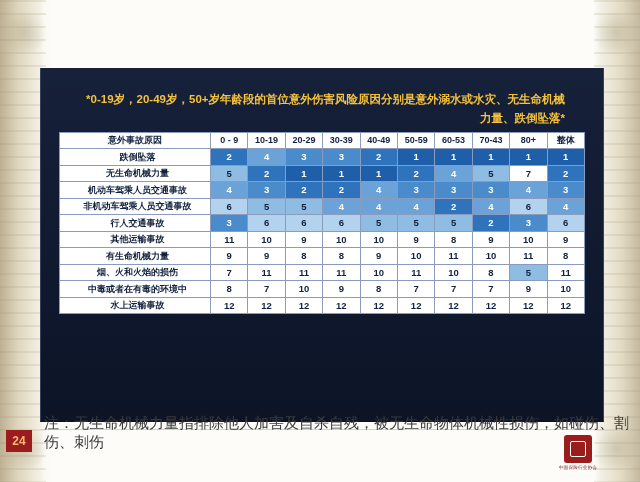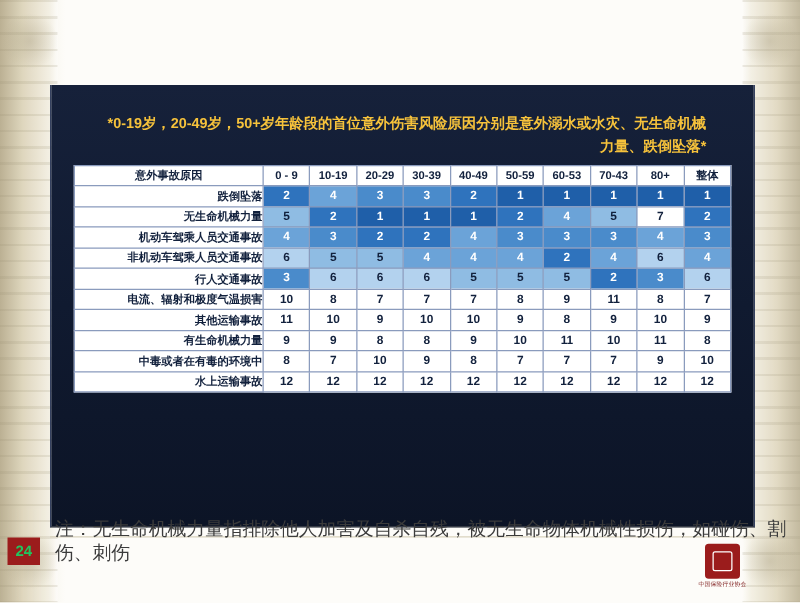--- a/index.html
+++ b/index.html
@@ -129,21 +129,21 @@
   }
   table.matrix th {
     background: #ffffff;
     font-size: 9px;
   }
   table.matrix th.cause-head {
     width: 150px;
     margin-top: 12px;
   }
   table.matrix td.cause {
-    text-align: right;
+    text-align: center;
     padding-left: 5px;
     background: #ffffff;
     font-size: 9px;
     white-space: nowrap;
     overflow: hidden;
   }
   table.matrix td.v {
     font-size: 9.5px;
   }
 
@@ -156,21 +156,21 @@
     height: 1px;
     background: #d9d2bd;
   }
   .page-badge {
     position: absolute;
     left: 6px;
     bottom: 30px;
     width: 26px;
     height: 22px;
     background: #9b1c1c;
-    color: #22c55e;
+    color: #fdba74;
     font-size: 12px;
     font-weight: bold;
     display: flex;
     align-items: center;
     justify-content: center;
   }
   .note {
     position: absolute;
     left: 44px;
     bottom: 30px;
@@ -297,33 +297,20 @@
             <td class="v" style="background: rgb(179, 210, 238); color: rgb(18, 33, 61);">6</td>
             <td class="v" style="background: rgb(179, 210, 238); color: rgb(18, 33, 61);">6</td>
             <td class="v" style="background: rgb(143, 188, 227); color: rgb(18, 33, 61);">5</td>
             <td class="v" style="background: rgb(143, 188, 227); color: rgb(18, 33, 61);">5</td>
             <td class="v" style="background: rgb(143, 188, 227); color: rgb(18, 33, 61);">5</td>
             <td class="v" style="background: rgb(47, 115, 189); color: rgb(255, 255, 255);">2</td>
             <td class="v" style="background: rgb(74, 139, 203); color: rgb(255, 255, 255);">3</td>
             <td class="v" style="background: rgb(179, 210, 238); color: rgb(18, 33, 61);">6</td>
           </tr>
           <tr>
-            <td class="cause">电流、辐射和极度气温损害</td>
-            <td class="v" style="background: rgb(255, 255, 255); color: rgb(18, 33, 61);">10</td>
-            <td class="v" style="background: rgb(255, 255, 255); color: rgb(18, 33, 61);">8</td>
-            <td class="v" style="background: rgb(255, 255, 255); color: rgb(18, 33, 61);">7</td>
-            <td class="v" style="background: rgb(255, 255, 255); color: rgb(18, 33, 61);">7</td>
-            <td class="v" style="background: rgb(255, 255, 255); color: rgb(18, 33, 61);">7</td>
-            <td class="v" style="background: rgb(255, 255, 255); color: rgb(18, 33, 61);">8</td>
-            <td class="v" style="background: rgb(255, 255, 255); color: rgb(18, 33, 61);">9</td>
-            <td class="v" style="background: rgb(255, 255, 255); color: rgb(18, 33, 61);">11</td>
-            <td class="v" style="background: rgb(255, 255, 255); color: rgb(18, 33, 61);">8</td>
-            <td class="v" style="background: rgb(255, 255, 255); color: rgb(18, 33, 61);">7</td>
-          </tr>
-          <tr>
             <td class="cause">其他运输事故</td>
             <td class="v" style="background: rgb(255, 255, 255); color: rgb(18, 33, 61);">11</td>
             <td class="v" style="background: rgb(255, 255, 255); color: rgb(18, 33, 61);">10</td>
             <td class="v" style="background: rgb(255, 255, 255); color: rgb(18, 33, 61);">9</td>
             <td class="v" style="background: rgb(255, 255, 255); color: rgb(18, 33, 61);">10</td>
             <td class="v" style="background: rgb(255, 255, 255); color: rgb(18, 33, 61);">10</td>
             <td class="v" style="background: rgb(255, 255, 255); color: rgb(18, 33, 61);">9</td>
             <td class="v" style="background: rgb(255, 255, 255); color: rgb(18, 33, 61);">8</td>
             <td class="v" style="background: rgb(255, 255, 255); color: rgb(18, 33, 61);">9</td>
             <td class="v" style="background: rgb(255, 255, 255); color: rgb(18, 33, 61);">10</td>
@@ -334,20 +321,33 @@
             <td class="v" style="background: rgb(255, 255, 255); color: rgb(18, 33, 61);">9</td>
             <td class="v" style="background: rgb(255, 255, 255); color: rgb(18, 33, 61);">9</td>
             <td class="v" style="background: rgb(255, 255, 255); color: rgb(18, 33, 61);">8</td>
             <td class="v" style="background: rgb(255, 255, 255); color: rgb(18, 33, 61);">8</td>
             <td class="v" style="background: rgb(255, 255, 255); color: rgb(18, 33, 61);">9</td>
             <td class="v" style="background: rgb(255, 255, 255); color: rgb(18, 33, 61);">10</td>
             <td class="v" style="background: rgb(255, 255, 255); color: rgb(18, 33, 61);">11</td>
             <td class="v" style="background: rgb(255, 255, 255); color: rgb(18, 33, 61);">10</td>
             <td class="v" style="background: rgb(255, 255, 255); color: rgb(18, 33, 61);">11</td>
             <td class="v" style="background: rgb(255, 255, 255); color: rgb(18, 33, 61);">8</td>
+          </tr>
+          <tr>
+            <td class="cause">烟、火和火焰的损伤</td>
+            <td class="v" style="background: rgb(255, 255, 255); color: rgb(18, 33, 61);">7</td>
+            <td class="v" style="background: rgb(255, 255, 255); color: rgb(18, 33, 61);">11</td>
+            <td class="v" style="background: rgb(255, 255, 255); color: rgb(18, 33, 61);">11</td>
+            <td class="v" style="background: rgb(255, 255, 255); color: rgb(18, 33, 61);">11</td>
+            <td class="v" style="background: rgb(255, 255, 255); color: rgb(18, 33, 61);">10</td>
+            <td class="v" style="background: rgb(255, 255, 255); color: rgb(18, 33, 61);">11</td>
+            <td class="v" style="background: rgb(255, 255, 255); color: rgb(18, 33, 61);">10</td>
+            <td class="v" style="background: rgb(255, 255, 255); color: rgb(18, 33, 61);">8</td>
+            <td class="v" style="background: rgb(143, 188, 227); color: rgb(18, 33, 61);">5</td>
+            <td class="v" style="background: rgb(255, 255, 255); color: rgb(18, 33, 61);">11</td>
           </tr>
           <tr>
             <td class="cause">中毒或者在有毒的环境中</td>
             <td class="v" style="background: rgb(255, 255, 255); color: rgb(18, 33, 61);">8</td>
             <td class="v" style="background: rgb(255, 255, 255); color: rgb(18, 33, 61);">7</td>
             <td class="v" style="background: rgb(255, 255, 255); color: rgb(18, 33, 61);">10</td>
             <td class="v" style="background: rgb(255, 255, 255); color: rgb(18, 33, 61);">9</td>
             <td class="v" style="background: rgb(255, 255, 255); color: rgb(18, 33, 61);">8</td>
             <td class="v" style="background: rgb(255, 255, 255); color: rgb(18, 33, 61);">7</td>
             <td class="v" style="background: rgb(255, 255, 255); color: rgb(18, 33, 61);">7</td>

